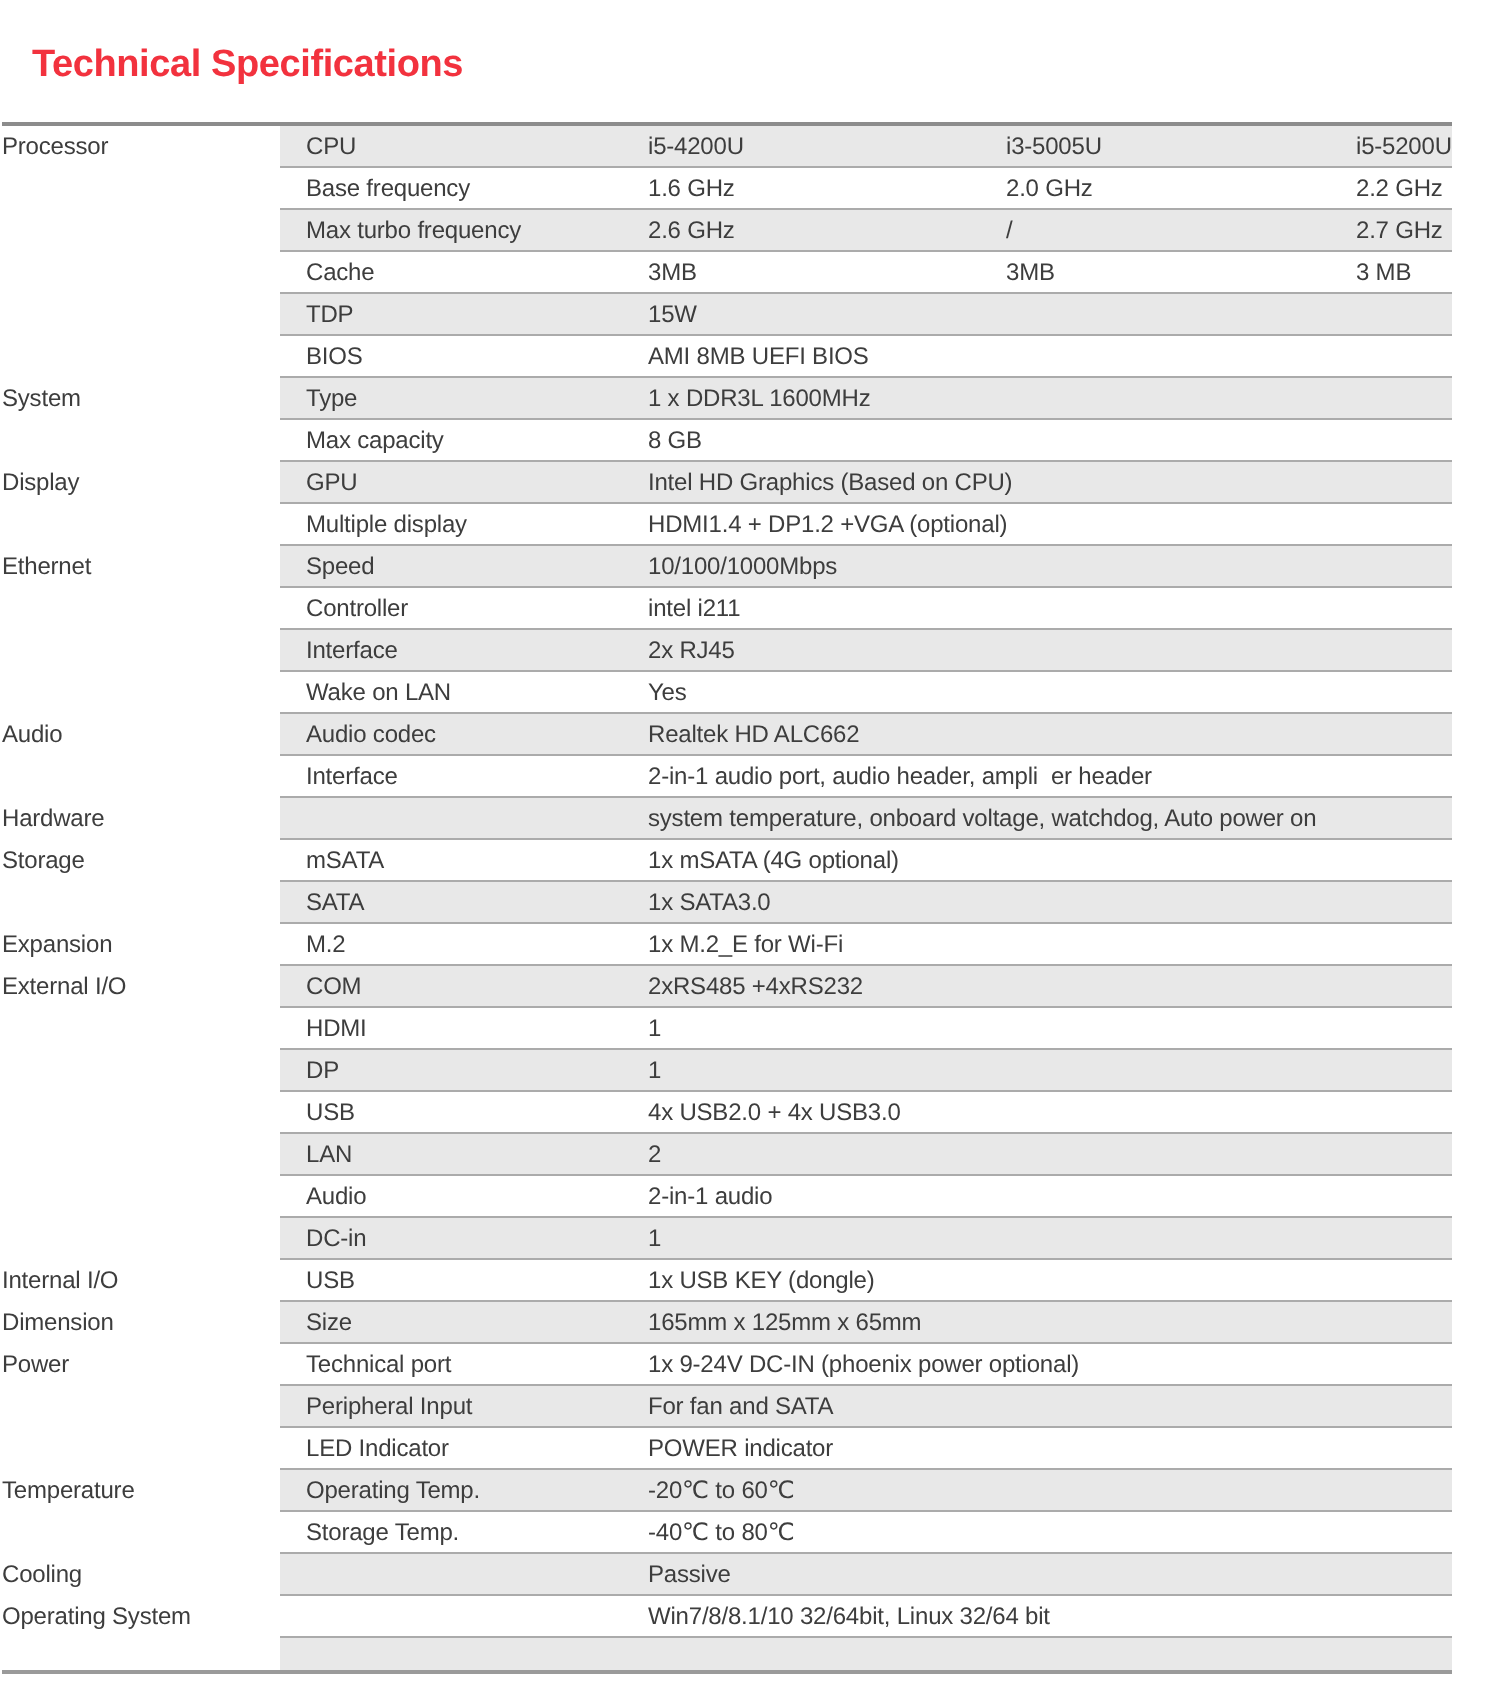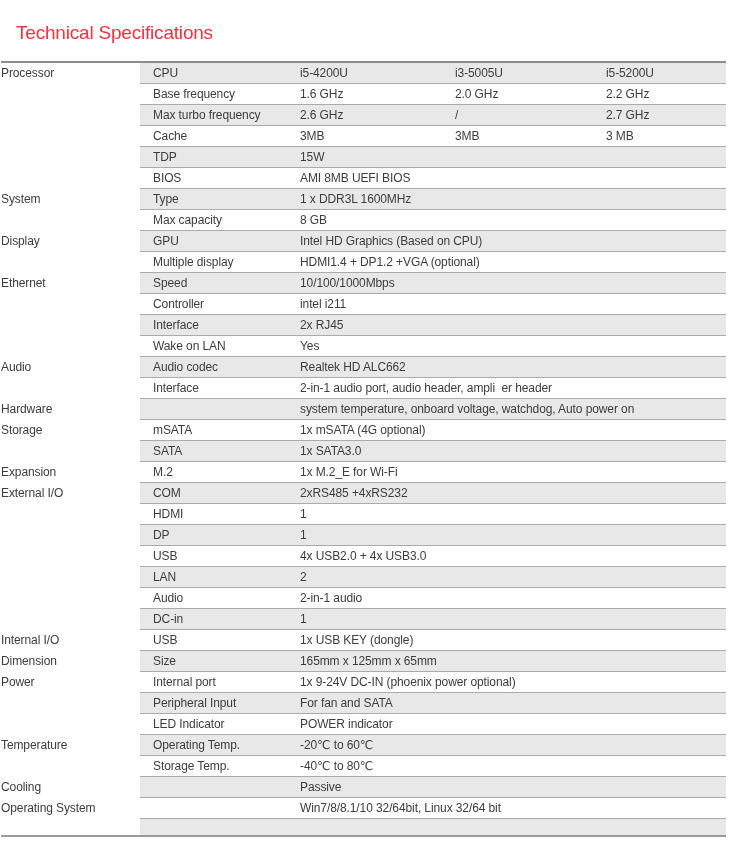--- a/index.html
+++ b/index.html
@@ -14,21 +14,21 @@
     background: #ffffff;
     font-family: "Liberation Sans", "DejaVu Sans", sans-serif;
     color: #3d3d3d;
     overflow: hidden;
   }
   .title {
     position: absolute;
     left: 16px;
     top: 22px;
     font-size: 19px;
-    font-weight: 400;
+    font-weight: 700;
     letter-spacing: -0.2px;
     color: #f2323e;
   }
   .spec-table {
     position: absolute;
     left: 1px;
     top: 61px;
     width: 725px;
     border-top: 2px solid #8c8c8c;
     border-bottom: 2px solid #9a9a9a;
@@ -46,20 +46,21 @@
     white-space: pre;
     overflow: hidden;
   }
   .band {
     display: grid;
     grid-template-columns: 160px 155px 151px 120px;
     align-items: center;
     box-sizing: border-box;
     border-bottom: 1px solid #ababab;
     background: #ffffff;
+    gap: 24px;
   }
   .row.shaded .band { background: #e8e8e8; }
   .row.empty-row .band { border-bottom: none; }
   .cell {
     font-size: 12px;
     line-height: 20px;
     letter-spacing: -0.1px;
     white-space: pre;
     overflow: hidden;
   }
@@ -280,21 +281,21 @@
       <div class="row shaded">
         <div class="cat-cell">Dimension</div>
         <div class="band">
           <div class="cell attr-cell">Size</div>
           <div class="cell value-span">165mm x 125mm x 65mm</div>
         </div>
       </div>
       <div class="row">
         <div class="cat-cell">Power</div>
         <div class="band">
-          <div class="cell attr-cell">Internal port</div>
+          <div class="cell attr-cell">Technical port</div>
           <div class="cell value-span">1x 9-24V DC-IN (phoenix power optional)</div>
         </div>
       </div>
       <div class="row shaded">
         <div class="cat-cell"></div>
         <div class="band">
           <div class="cell attr-cell">Peripheral Input</div>
           <div class="cell value-span">For fan and SATA</div>
         </div>
       </div>

